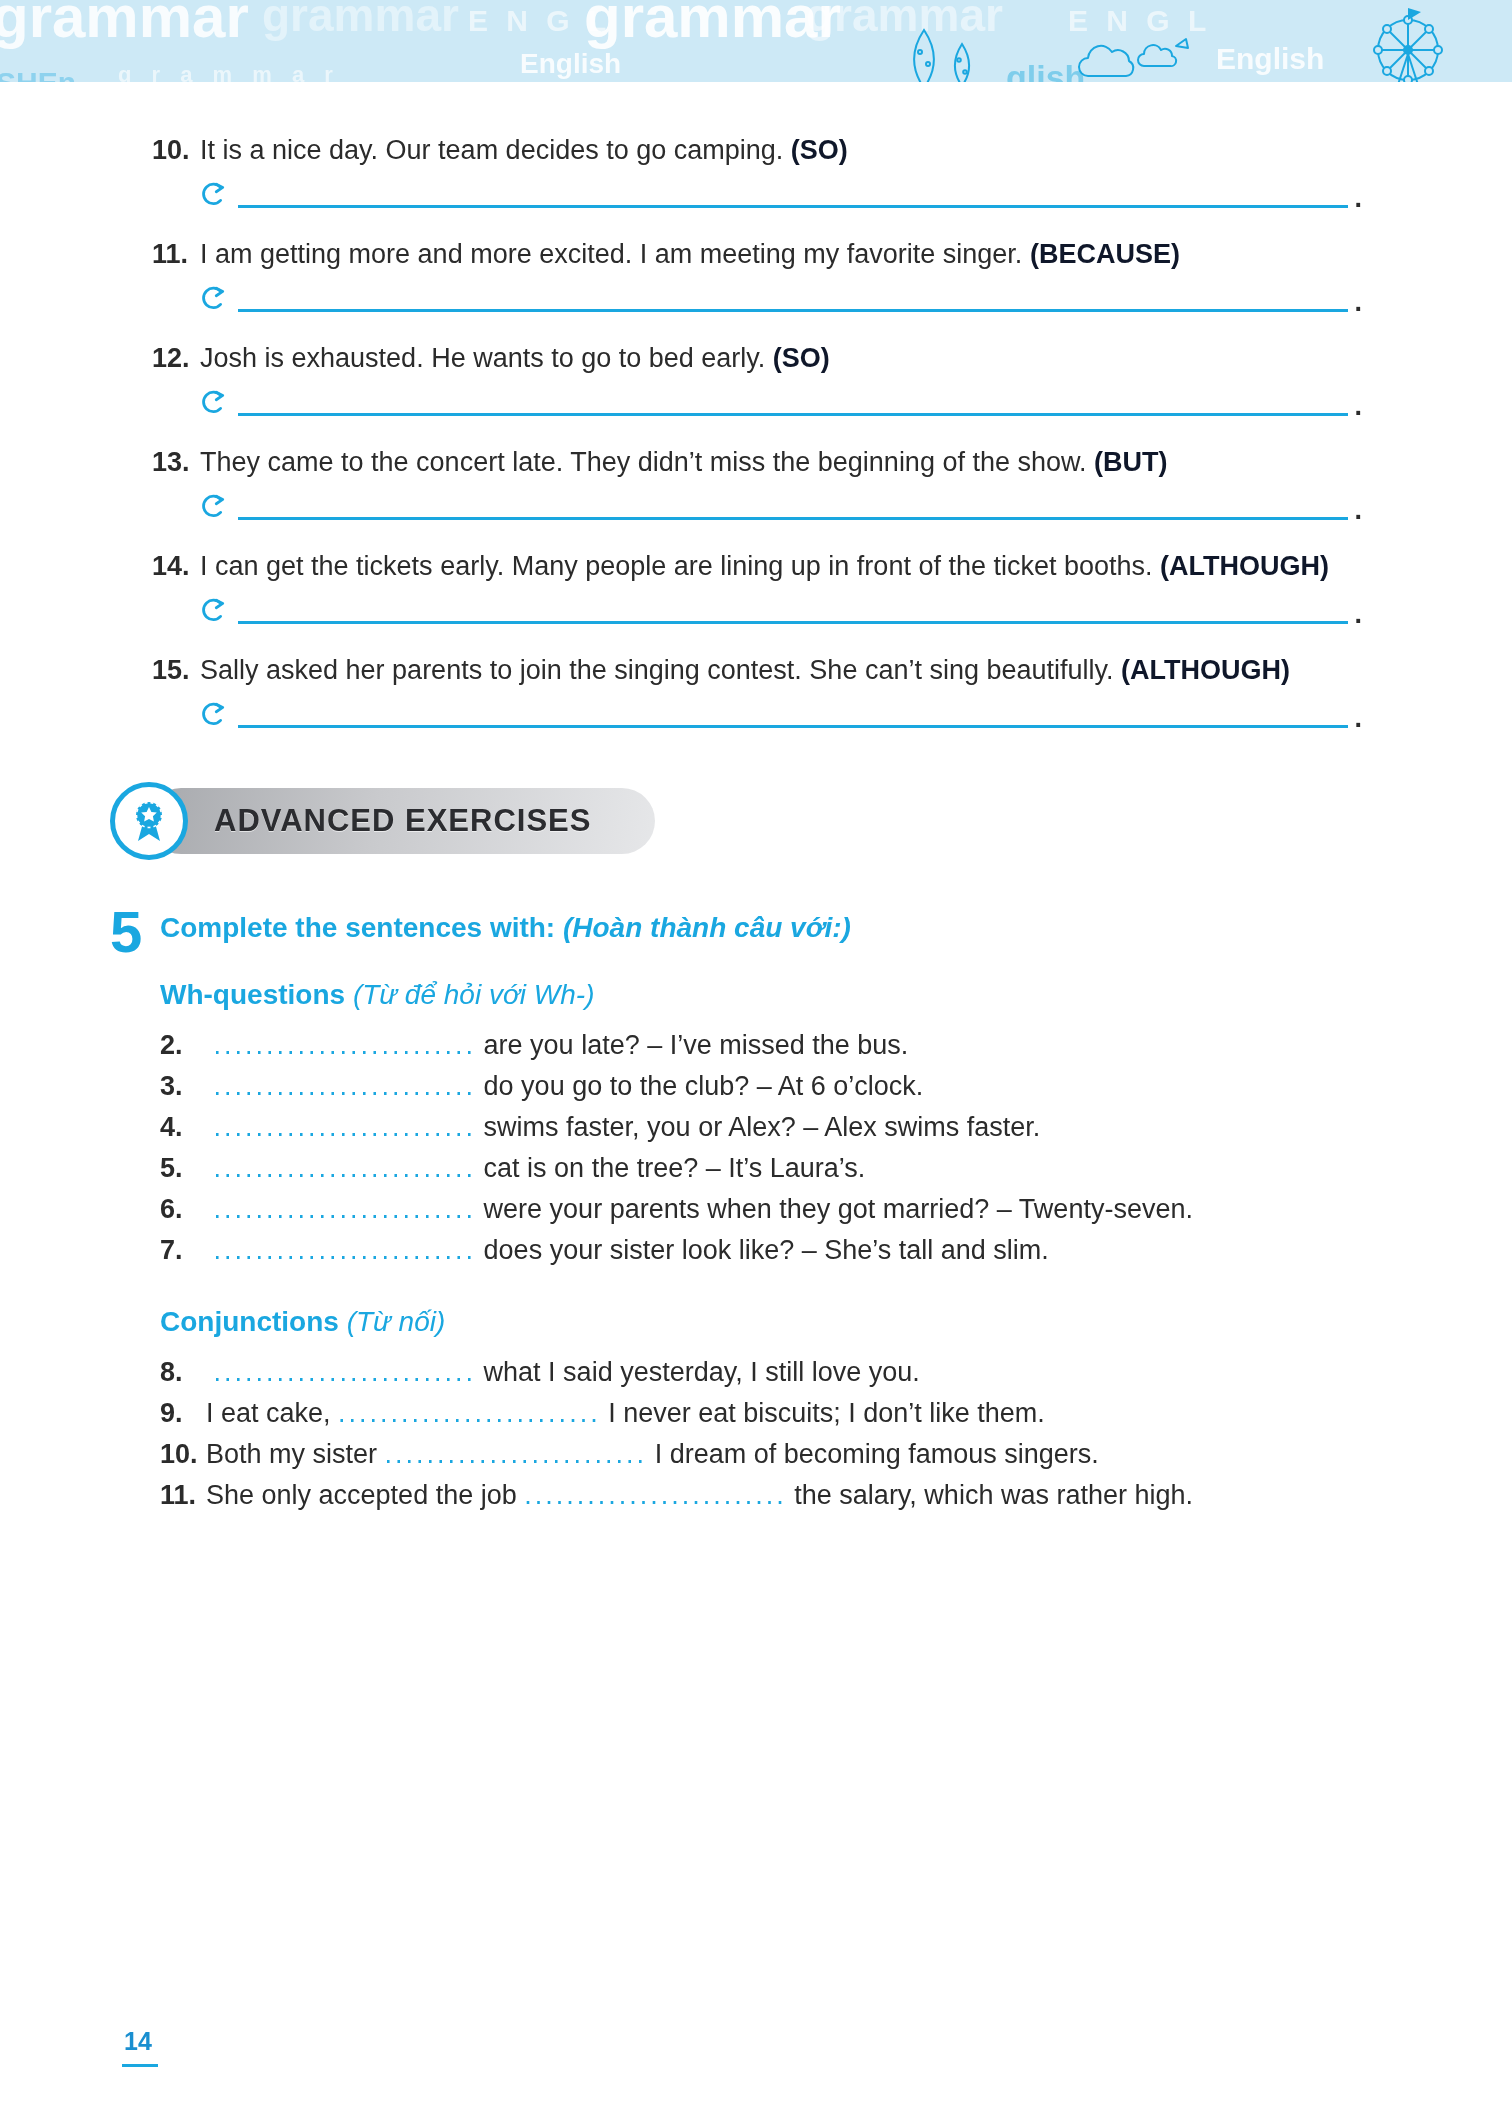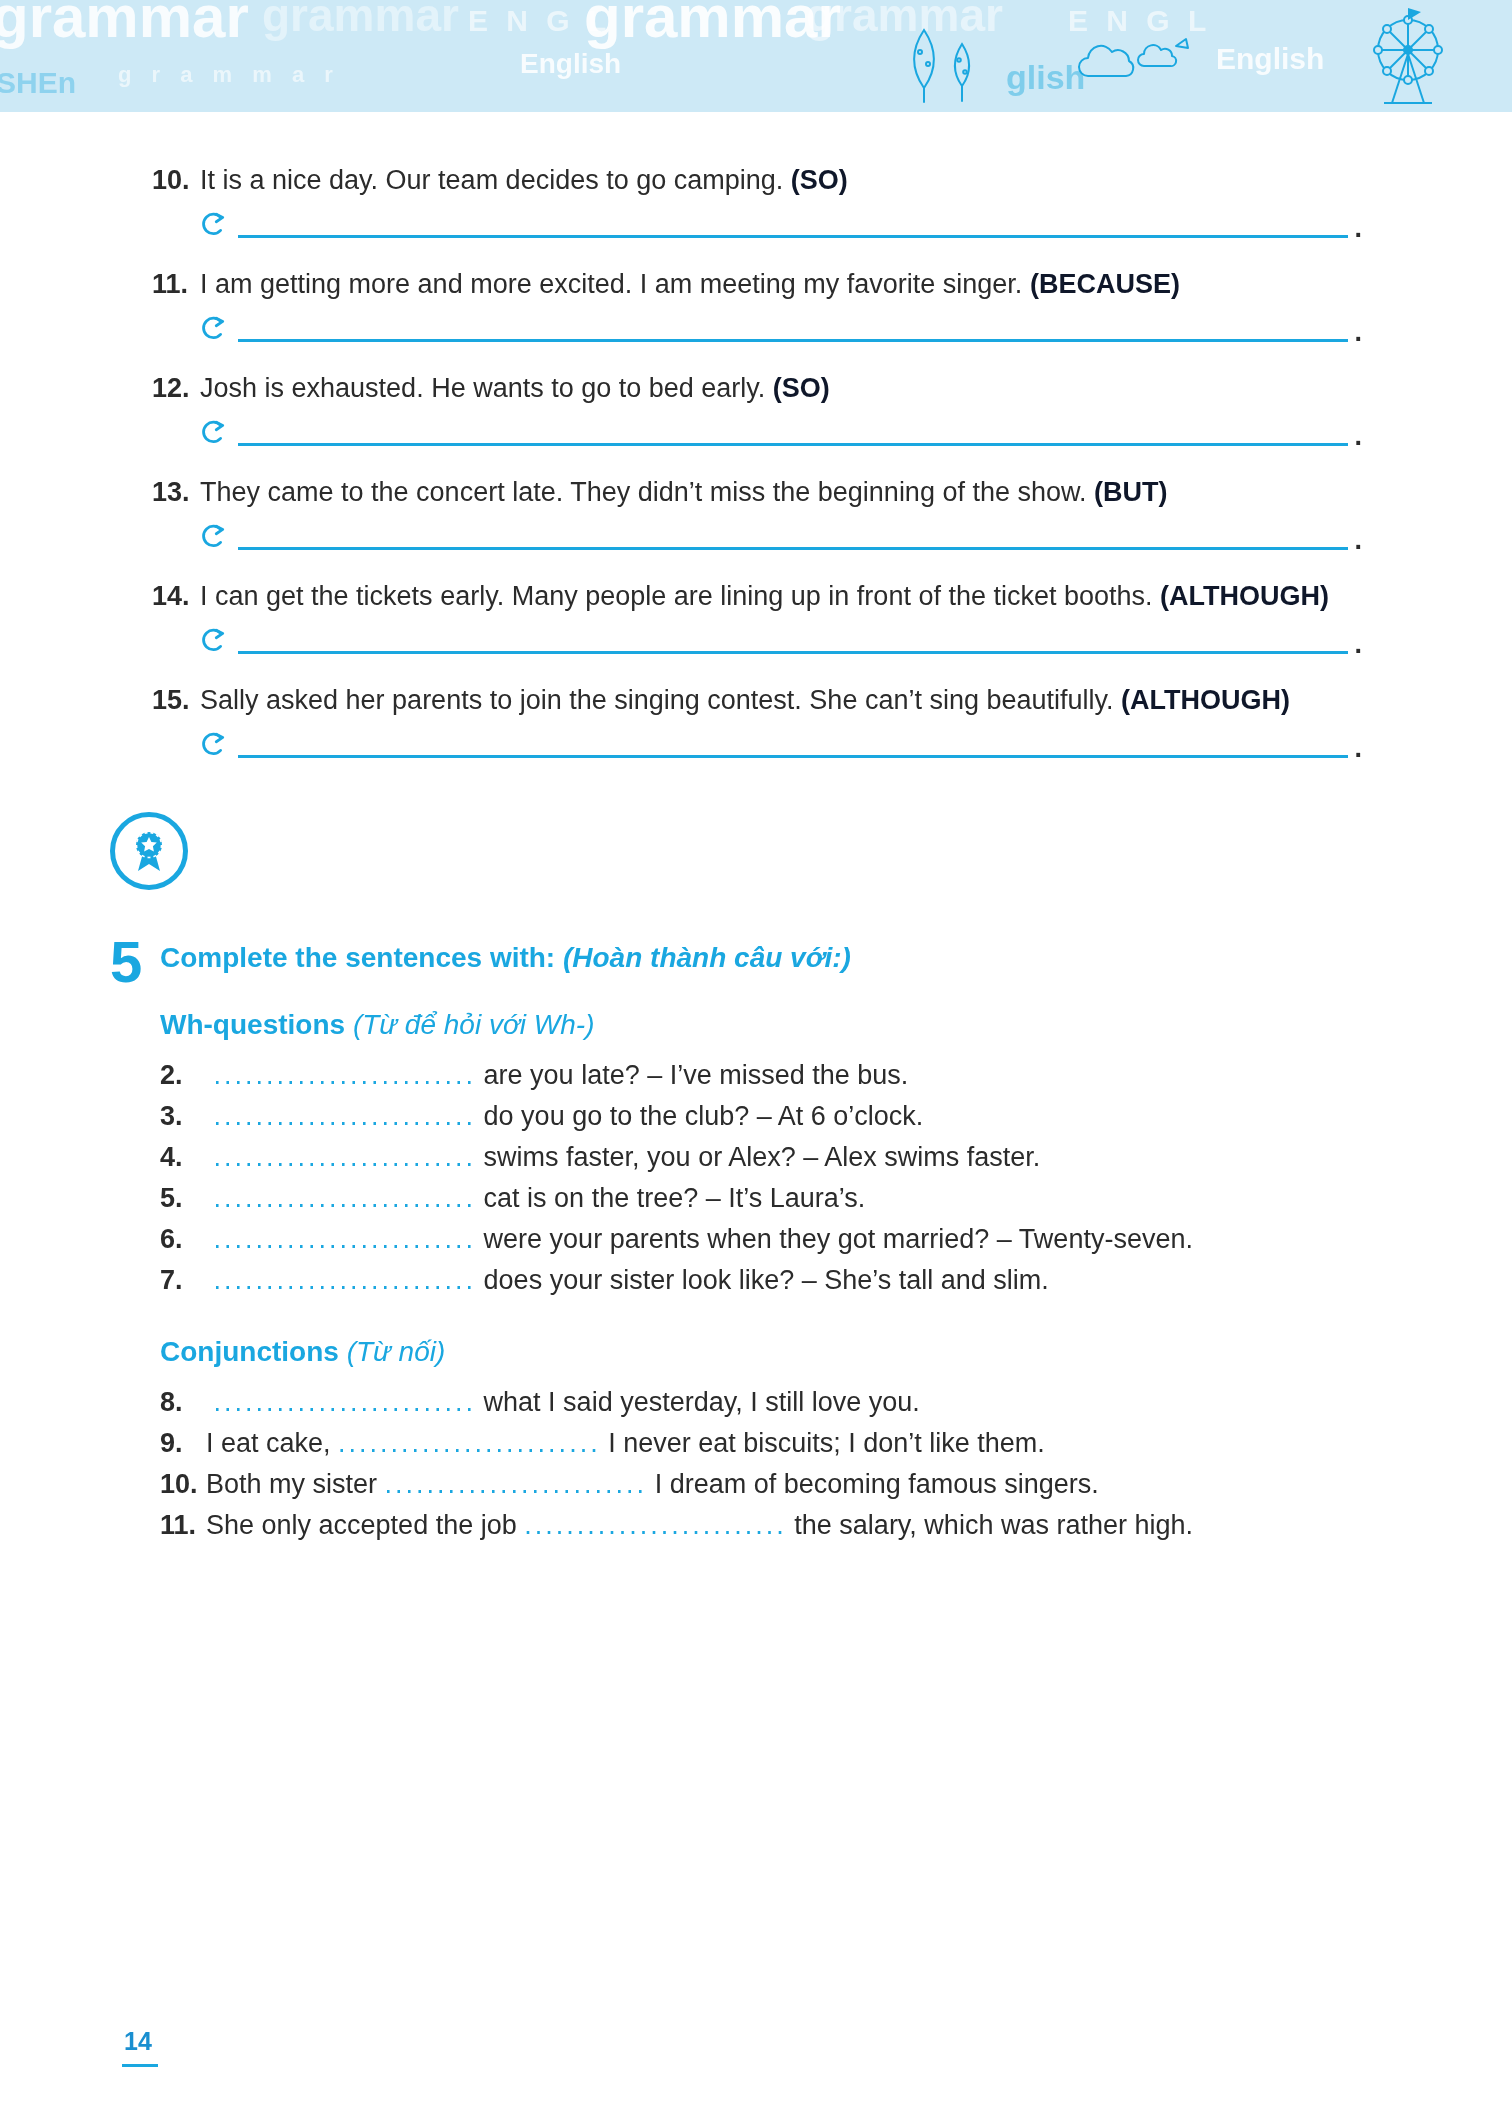--- a/index.html
+++ b/index.html
@@ -3,21 +3,21 @@
 <meta charset="utf-8">
 <style>
   * { margin:0; padding:0; box-sizing:border-box; }
   html,body { background:#ffffff; }
   body {
     width:1512px; height:2119px; position:relative; overflow:hidden;
     font-family:"Liberation Sans", sans-serif; color:#2b2b2b;
   }
 
   
-  .header { position:relative; height:112px; background:#cde9f6; overflow:hidden; }
+  .header { position:relative; height:82px; background:#cde9f6; overflow:hidden; }
   .wm { position:absolute; font-weight:700; white-space:nowrap; }
   .wm1  { left:-8px;   top:-18px; font-size:60px; color:rgba(255,255,255,.85); }
   .wm2  { left:262px;  top:-12px; font-size:46px; color:rgba(255,255,255,.45); }
   .wm3  { left:468px;  top:4px;   font-size:30px; color:rgba(255,255,255,.6); letter-spacing:5px; }
   .wm4  { left:520px;  top:48px;  font-size:28px; color:rgba(255,255,255,.85); }
   .wm5  { left:584px;  top:-18px; font-size:60px; color:rgba(255,255,255,.9); }
   .wm6  { left:806px;  top:-12px; font-size:46px; color:rgba(255,255,255,.5); }
   .wm7  { left:1068px; top:4px;   font-size:30px; color:rgba(255,255,255,.6); letter-spacing:5px; }
   .wm8  { left:1216px; top:42px;  font-size:30px; color:rgba(255,255,255,.85); }
   .wm9  { left:-4px;   top:66px;  font-size:30px; color:#8ed2ee; }
@@ -258,20 +258,21 @@
 
   <div class="adv-header">
     <div class="adv-badge">
       <svg width="46" height="46" viewBox="0 0 46 46">
         <polygon points="17,25 12,43 23,36 34,43 29,25" fill="#1aa7e0"></polygon>
         <circle cx="23" cy="17" r="13" fill="#1aa7e0"></circle>
         <circle cx="23" cy="17" r="12.5" fill="none" stroke="#ffffff" stroke-width="1.6" stroke-dasharray="3 3"></circle>
         <polygon points="23,9 25.4,14 30.8,14.6 26.9,18.3 27.9,23.6 23,21 18.1,23.6 19.1,18.3 15.2,14.6 20.6,14" fill="#ffffff"></polygon>
       </svg>
     </div>
+    <div class="adv-pill">ADVANCED EXERCISES</div>
   </div>
 
   <div class="sec5">
     <span class="sec5-num">5</span>
     <div class="sec5-title">
       <span>Complete the sentences with:</span>
       <span class="vi">(Hoàn thành câu với:)</span>
     </div>
 
     <div class="sub-label">

